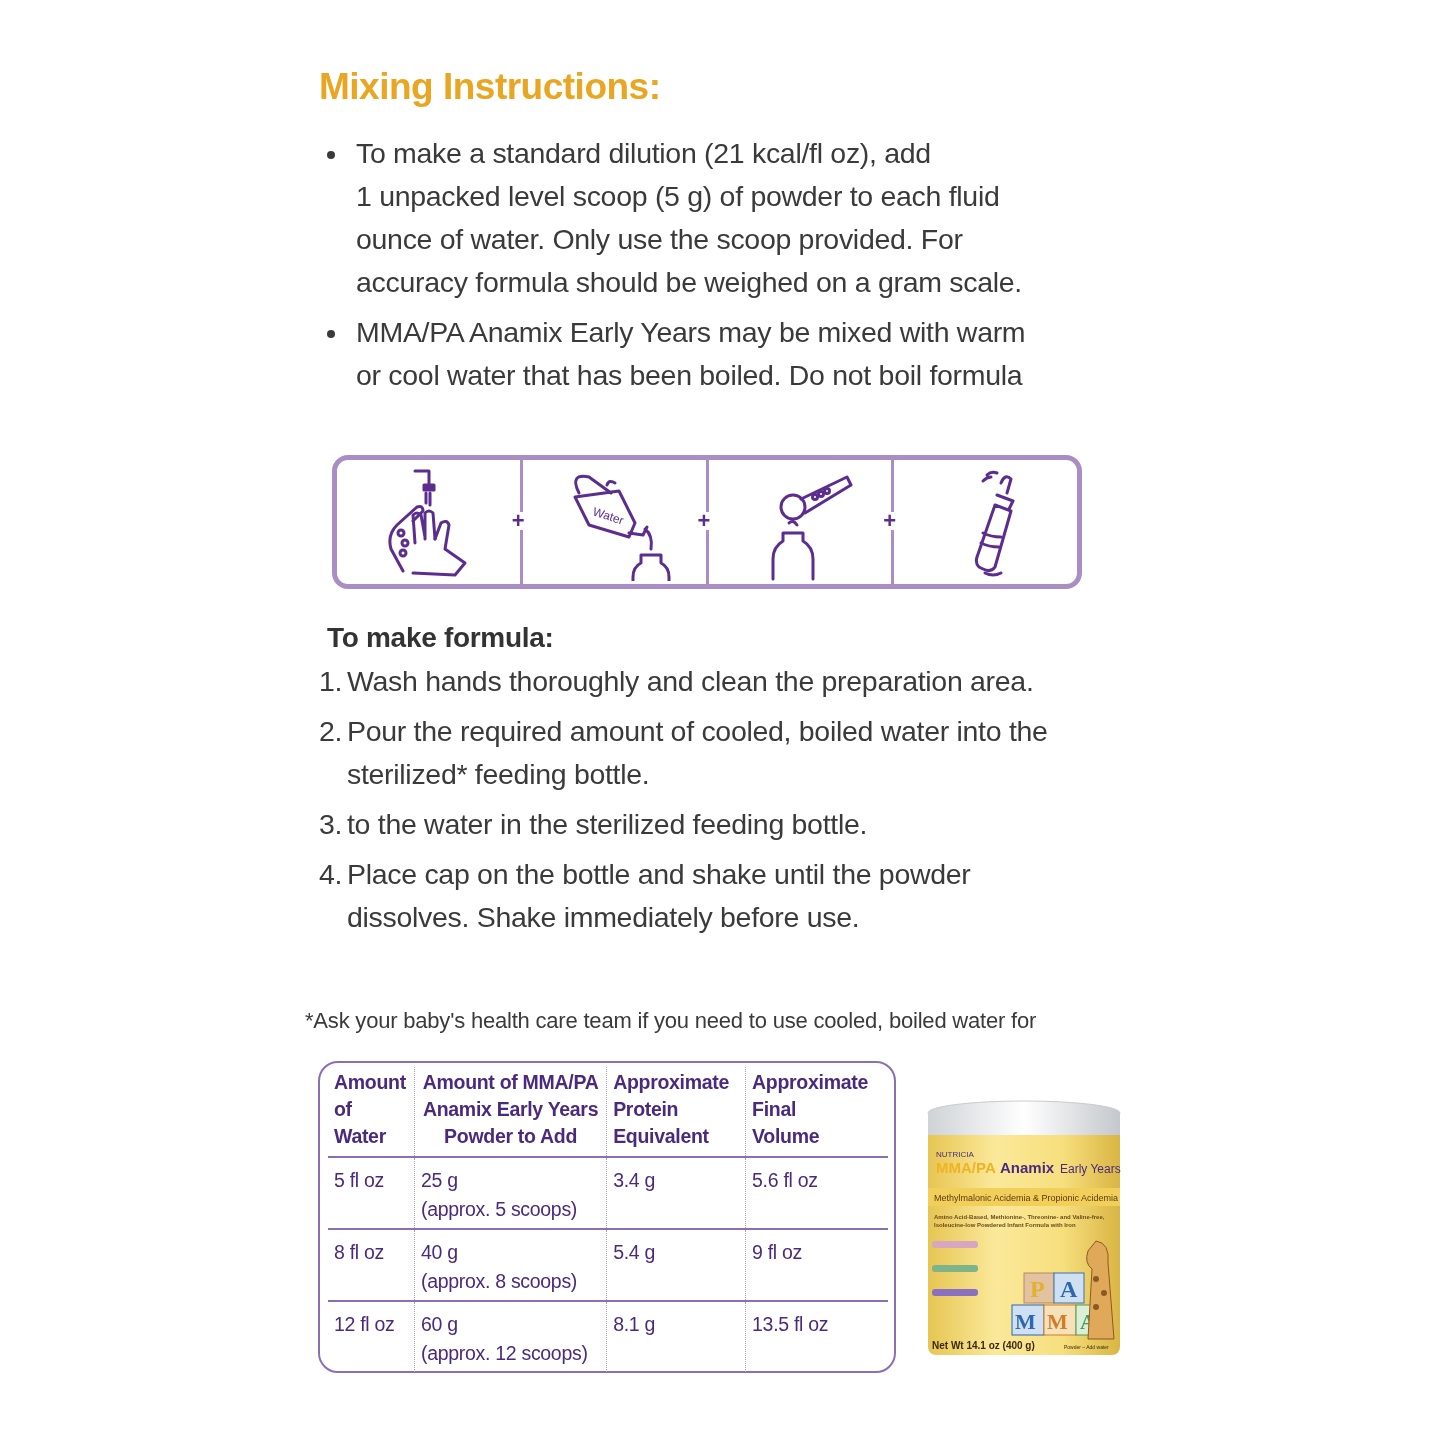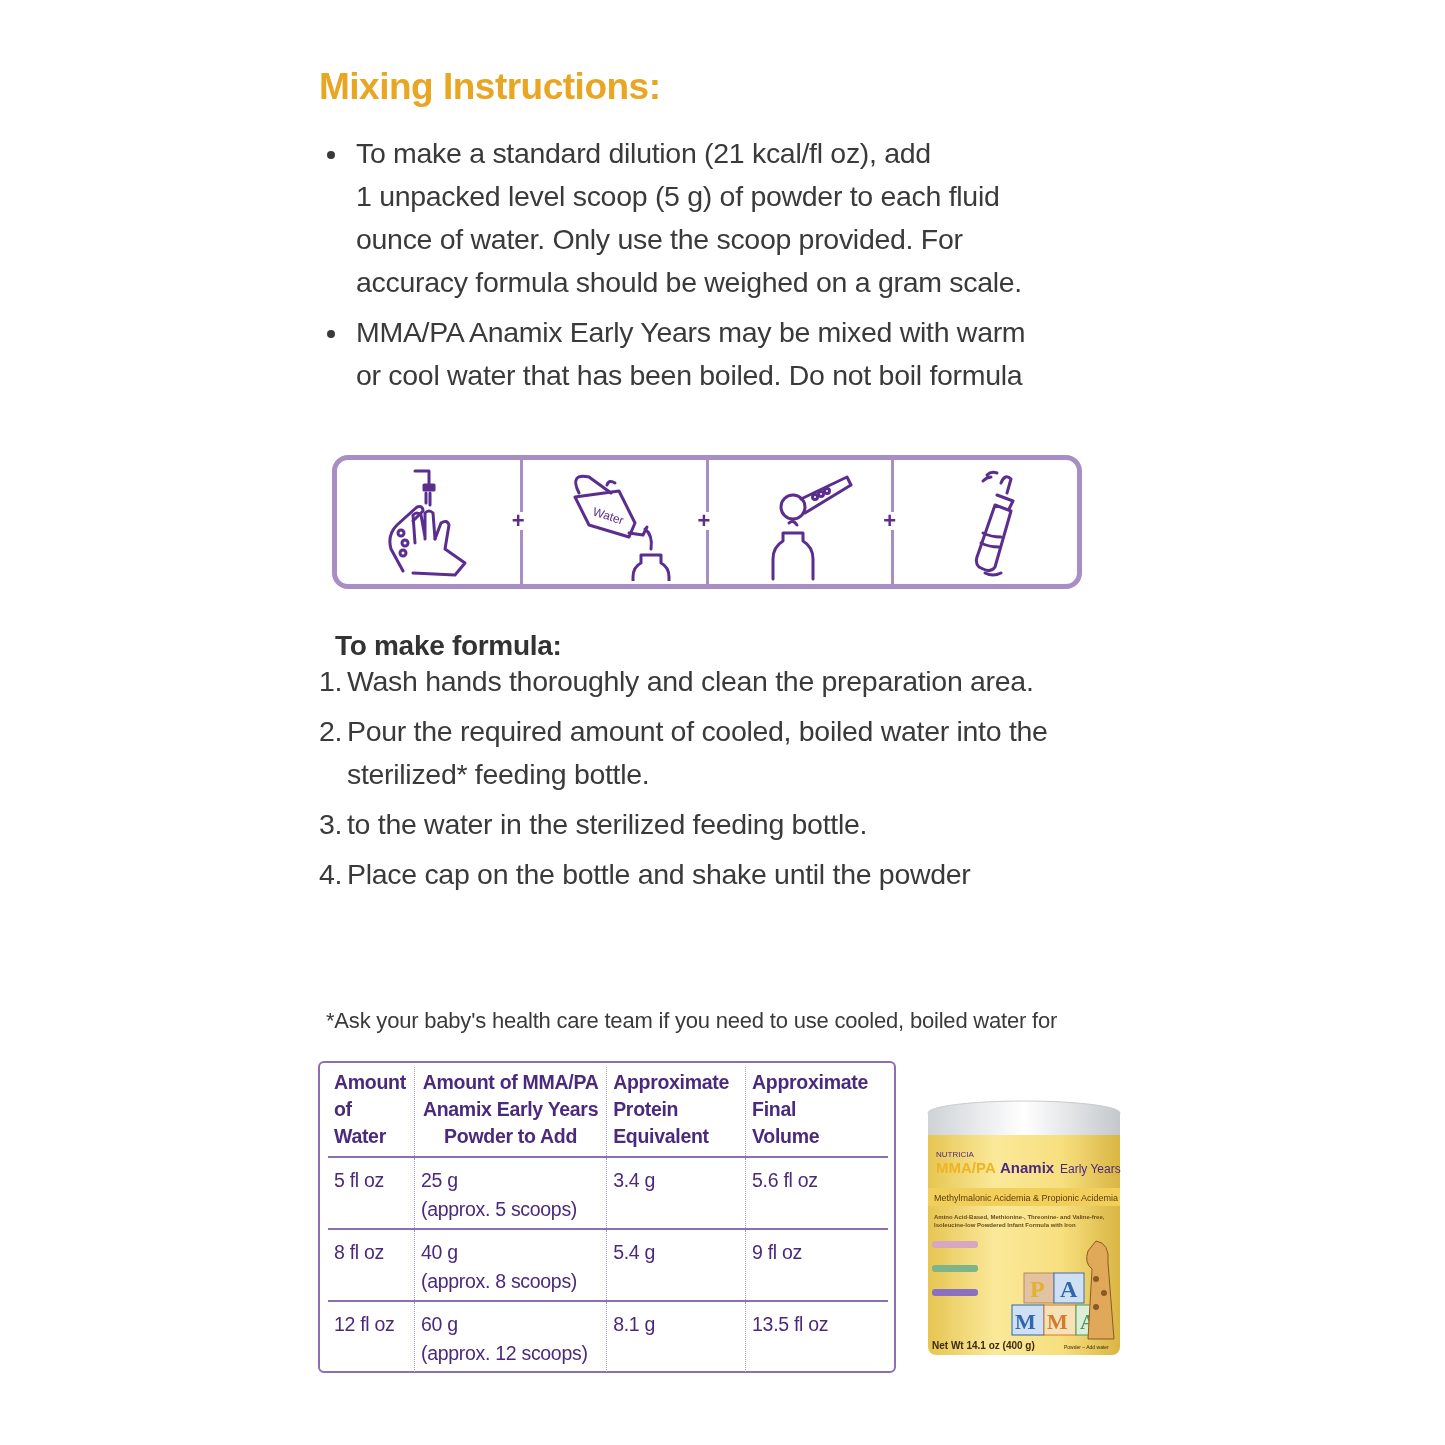--- a/index.html
+++ b/index.html
@@ -11,27 +11,27 @@
   .bullets { position:absolute; left:319px; top:126px; width:800px; margin:6px; padding:0; list-style:none; }
   .bullets li { position:relative; padding-left:31px; font-size:28.5px; line-height:43px;
                 margin-bottom:7px; color:#3a3a3a; letter-spacing:-0.3px; }
   .bullets li .dot { position:absolute; left:2px; top:19px; width:8px; height:8px; border-radius:50%; background:#3a3a3a; }
   .steps-box { position:absolute; left:332px; top:455px; width:740px; height:124px;
                border:5px solid #a98ec6; border-radius:16px; display:flex; background:#fff; }
   .step { flex:1; position:relative; display:flex; align-items:center; justify-content:center; }
   .step + .step { border-left:3px solid #a98ec6; }
   .step .plus { position:absolute; left:-11px; top:52px; font-size:22px; font-weight:bold; color:#5b2d8e; background:#fff; line-height:18px; }
   .step svg { width:130px; height:118px; }
-  .h-formula { position:absolute; left:319px; top:614px; font-size:28px; font-weight:bold; color:#333; margin:16px; letter-spacing:-0.3px; }
+  .h-formula { position:absolute; left:319px; top:614px; font-size:28px; font-weight:bold; color:#333; margin:8px; letter-spacing:-0.3px; }
   .numbered { position:absolute; left:319px; top:660px; width:800px; margin:0; padding:0; list-style:none; }
   .numbered li { position:relative; padding-left:28px; font-size:28.5px; line-height:43px; margin-bottom:7px; color:#3a3a3a; letter-spacing:-0.3px; }
   .numbered li .num { position:absolute; left:0; top:0; }
-  .footnote { position:absolute; left:326px; top:1008px; font-size:22px; color:#3a3a3a; margin:0; letter-spacing:-0.2px; }
+  .footnote { position:absolute; left:305px; top:1008px; font-size:22px; color:#3a3a3a; margin:0; letter-spacing:-0.2px; }
   .tbl-wrap { position:absolute; left:318px; top:1061px; width:574px; height:308px;
-              border:2.5px solid #8a6fb5; border-radius:6px; background:#fff; }
+              border:2.5px solid #8a6fb5; border-radius:20px; background:#fff; }
   table { position:absolute; left:8px; top:4px; width:560px; border-collapse:collapse; color:#4b2a7d; }
   th { font-size:19.5px; font-weight:bold; text-align:left; vertical-align:bottom; padding:2px 6px 6px 6px; line-height:27px; color:#4b2a7d; letter-spacing:-0.3px; }
   td { font-size:19.5px; text-align:left; vertical-align:top; padding:8px 6px 4px 6px; line-height:29px; height:57px; color:#4b2a7d; letter-spacing:-0.3px; }
   thead tr { border-bottom:2.5px solid #8a6fb5; }
   tbody tr + tr { border-top:2.5px solid #8a6fb5; }
   th + th, td + td { border-left:1.5px dotted #a89bbf; }
   .c1 { width:74px; } .c2 { width:180px;text-align:center; } .c3 { width:126px; } .c4 { width:130px; }
   .can { position:absolute; left:924px; top:1093px; width:200px; height:270px; }
 </style>
 </head>
@@ -118,20 +118,21 @@
       <div>Pour the required amount of cooled, boiled water into the</div>
       <div>sterilized* feeding bottle.</div>
     </li>
     <li>
       <span class="num">3.</span>
       <div>to the water in the sterilized feeding bottle.</div>
     </li>
     <li>
       <span class="num">4.</span>
       <div>Place cap on the bottle and shake until the powder</div>
+      <div>dissolves. Shake immediately before use.</div>
     </li>
   </ol>
 
   <p class="footnote">*Ask your baby's health care team if you need to use cooled, boiled water for</p>
 
   <div class="tbl-wrap">
     <table>
       <thead>
         <tr>
           <th class="c1">

